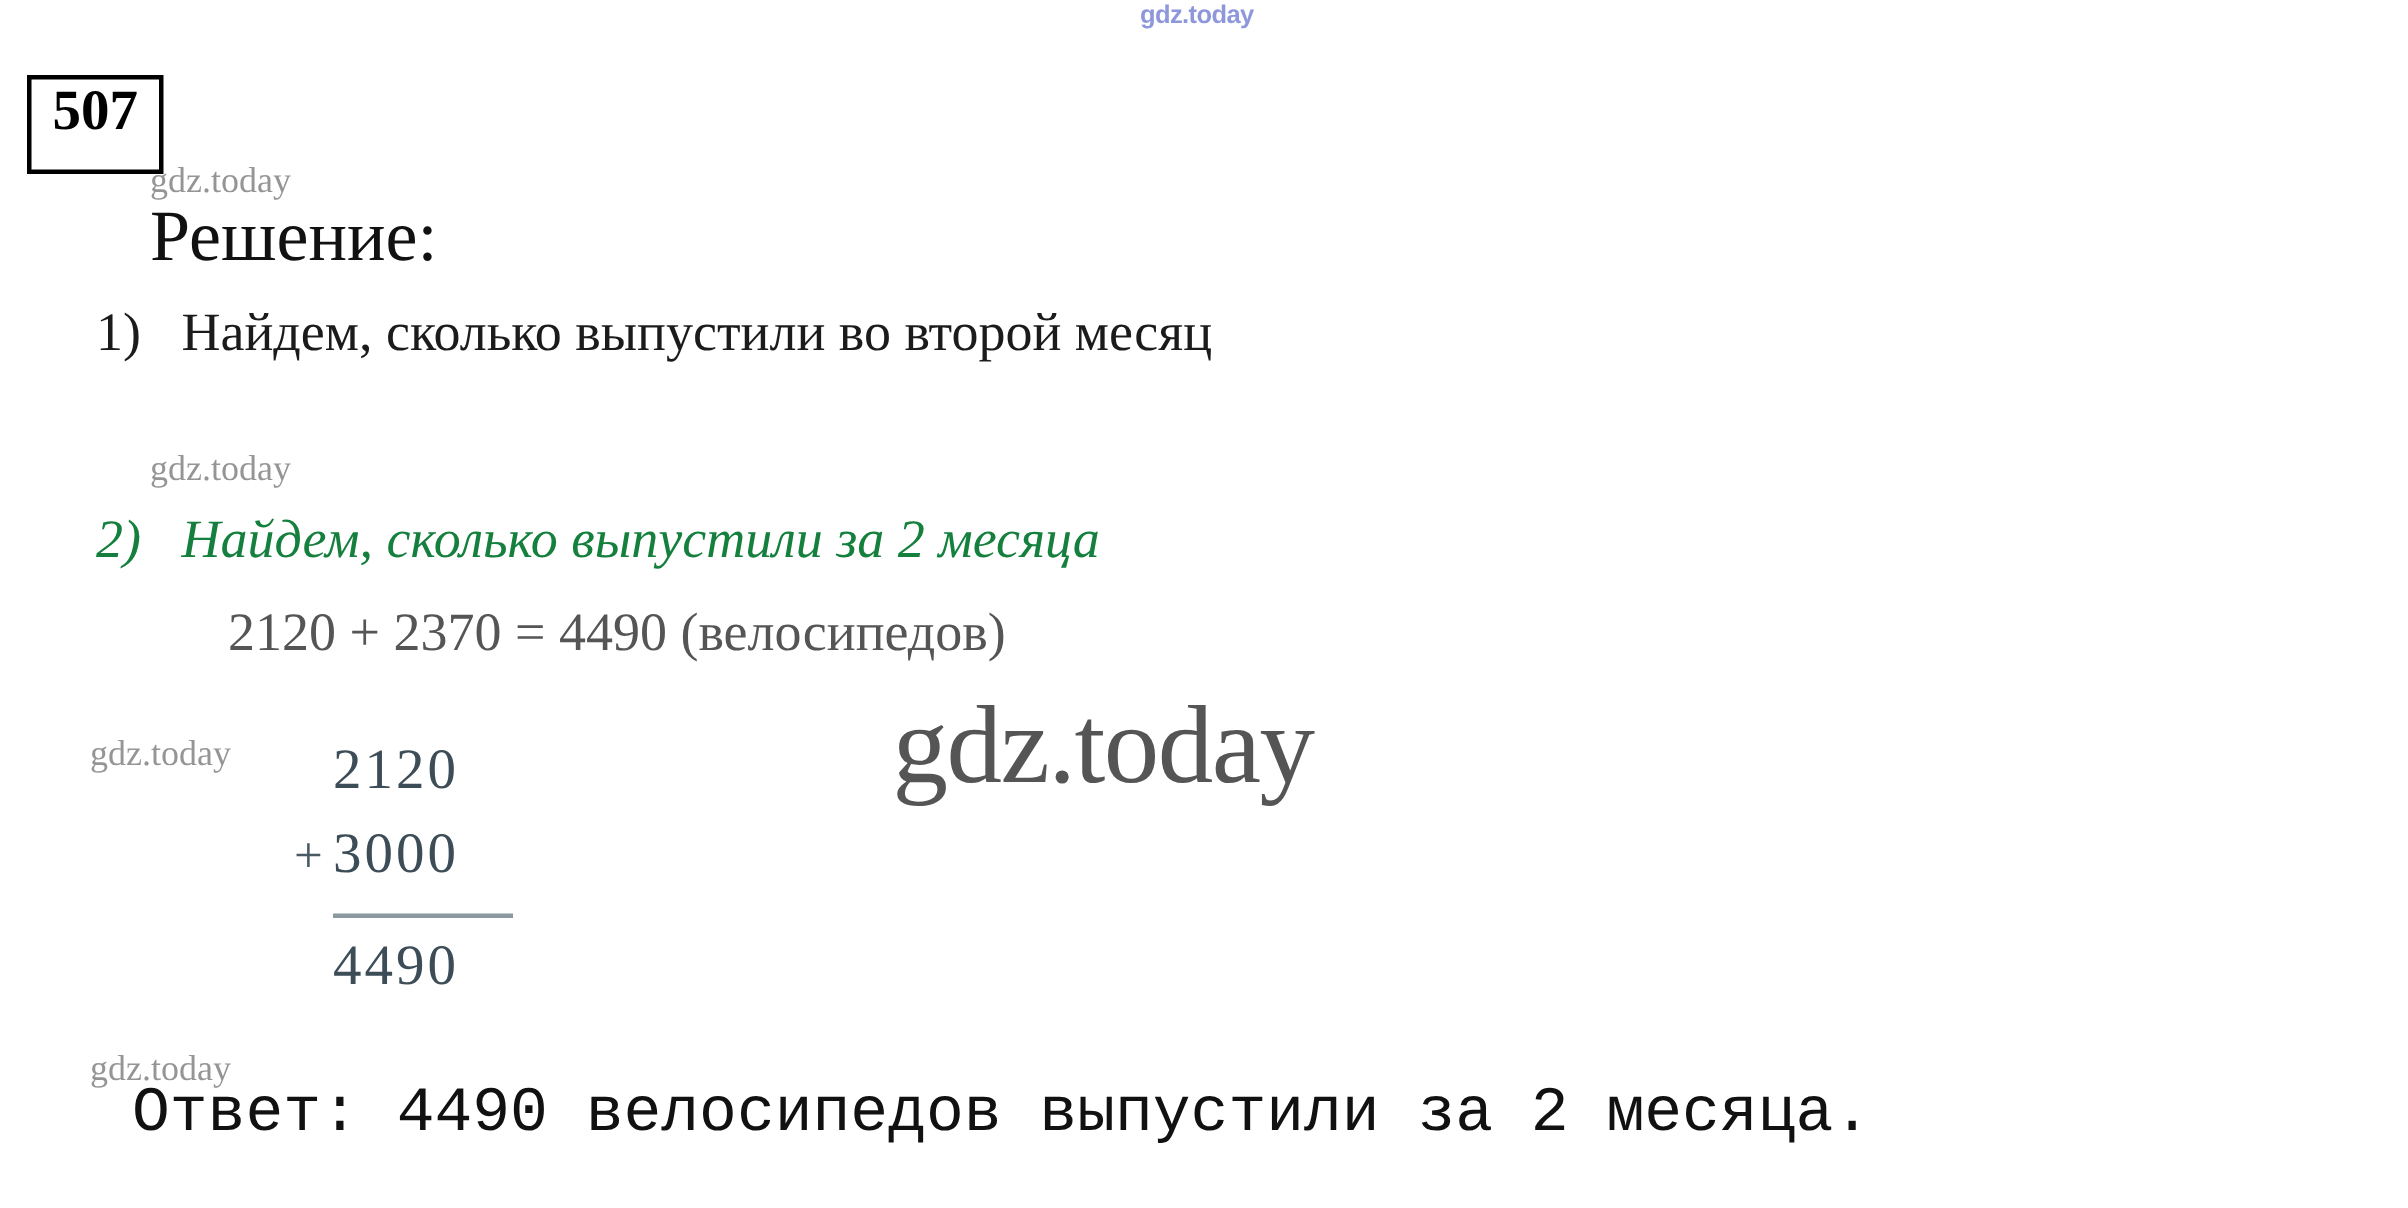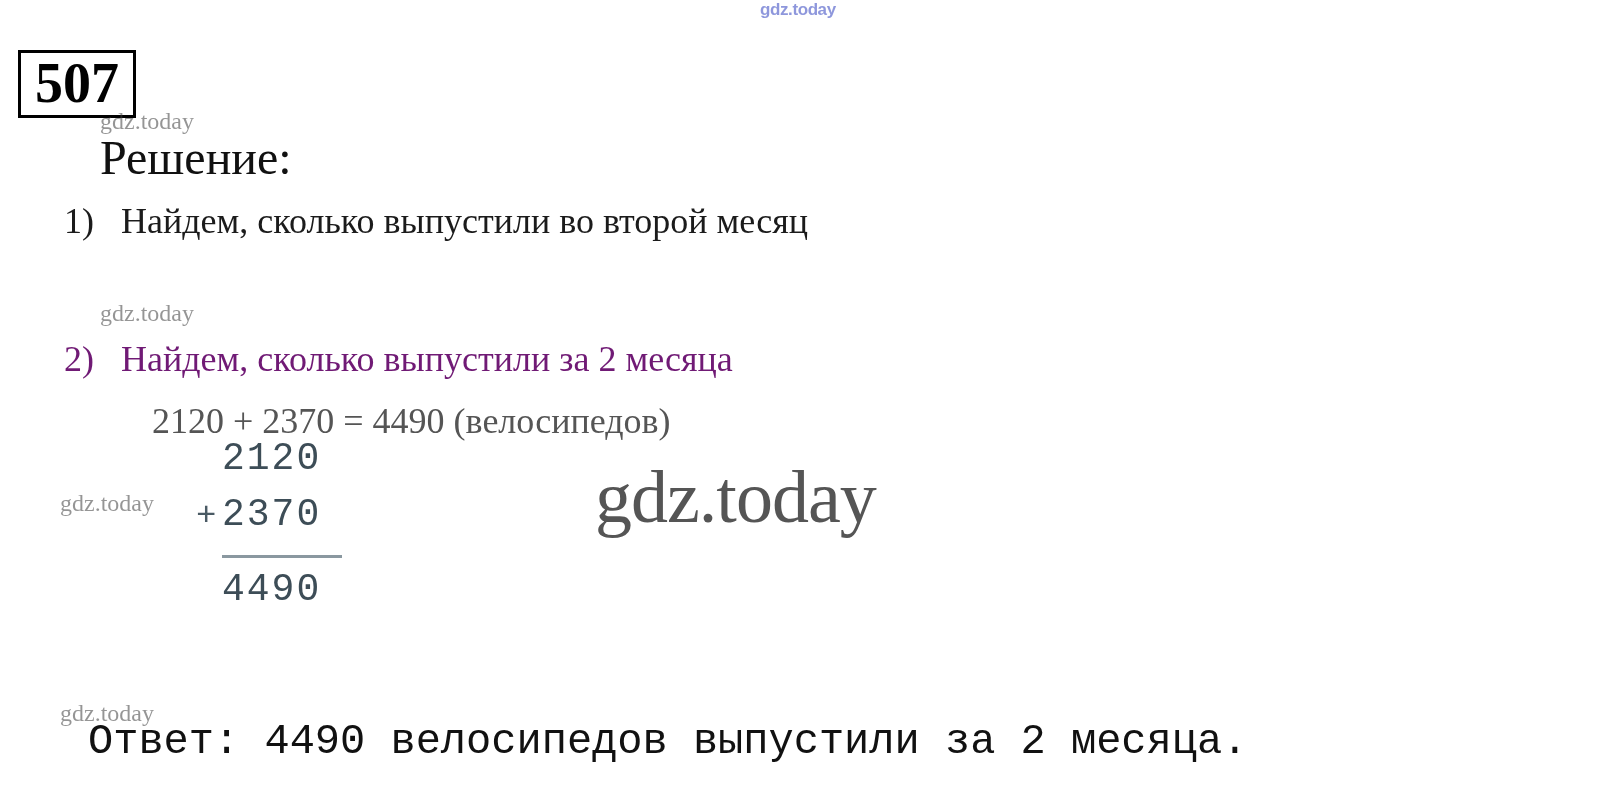--- a/index.html
+++ b/index.html
@@ -56,24 +56,24 @@
     letter-spacing: -1px;
     white-space: nowrap;
   }
 
   
   .ex-num {
     position: absolute;
     left: 18px;
     top: 50px;
     border: 3px solid #000;
-    padding: 2px 14px 4px 14px;
+    padding: 2px 14px 20px 14px;
     font-family: "Liberation Serif", serif;
     font-weight: bold;
-    font-size: 56px;
+    font-size: 38px;
     line-height: 1.0;
     color: #000;
   }
 
   .solution-title {
     position: absolute;
     left: 88px;
     top: 130px;
     font-size: 48px;
     color: #111;
@@ -82,29 +82,29 @@
   }
 
   .step {
     position: absolute;
     font-size: 36px;
     white-space: nowrap;
     color: #1b1b1b;
   }
   .step-1-head { left: 64px;  top: 200px; }
   .step-1-calc { left: 152px; top: 263px; color: #4a4a4a; }
-  .step-2-head { left: 64px;  top: 338px; color: #701a75; }
+  .step-2-head { left: 64px;  top: 338px; color: #15803d; font-style: italic; }
   .step-2-calc { left: 152px; top: 400px; color: #555; }
 
   
   .column-add {
     position: absolute;
     left: 196px;
-    top: 437px;
-    font-family: Liberation Mono, monospace;
+    top: 491px;
+    font-family: Liberation Serif, serif;
     font-size: 38px;
     color: #3b4c56;
   }
   .column-add .row {
     display: flex;
     align-items: baseline;
     height: 56px;
   }
   .column-add .sign {
     width: 26px;
@@ -166,21 +166,21 @@
 
   <div class="wm-sm" style="left:60px; top:490px;">gdz.today</div>
 
   <div class="column-add">
     <div class="row">
       <span class="sign"></span>
       <span class="num">2120</span>
     </div>
     <div class="row">
       <span class="sign">+</span>
-      <span class="num">2370</span>
+      <span class="num">3000</span>
     </div>
     <div class="rule"></div>
     <div class="row sum-row">
       <span class="sign"></span>
       <span class="num">4490</span>
     </div>
   </div>
 
   <div class="wm-big">gdz.today</div>
 

